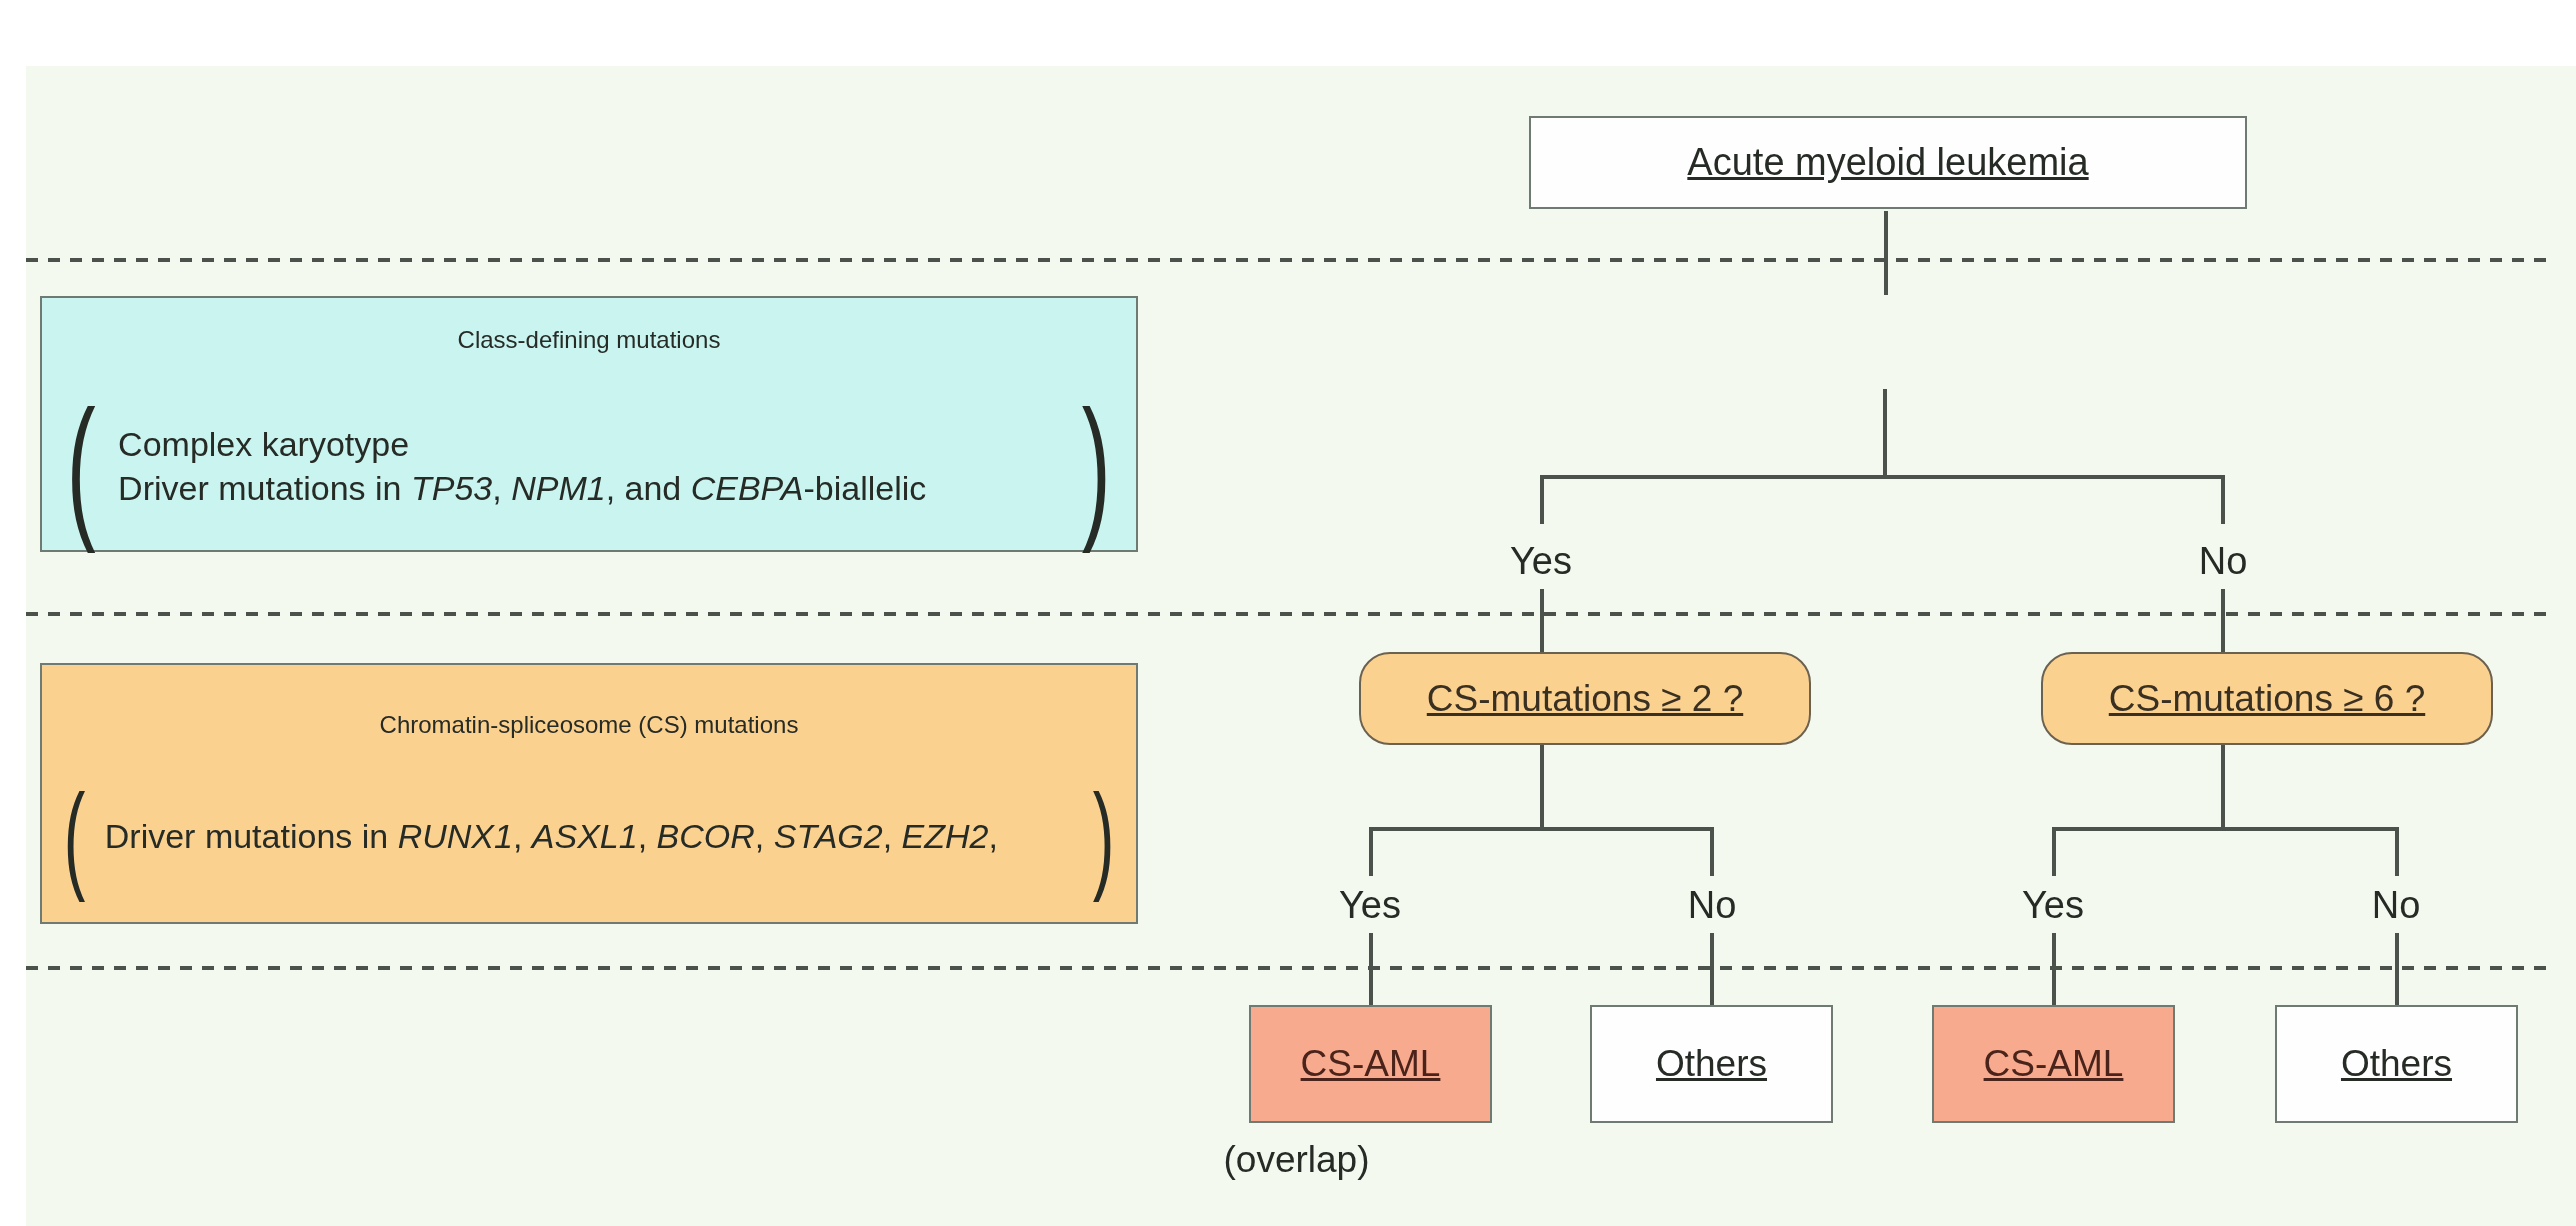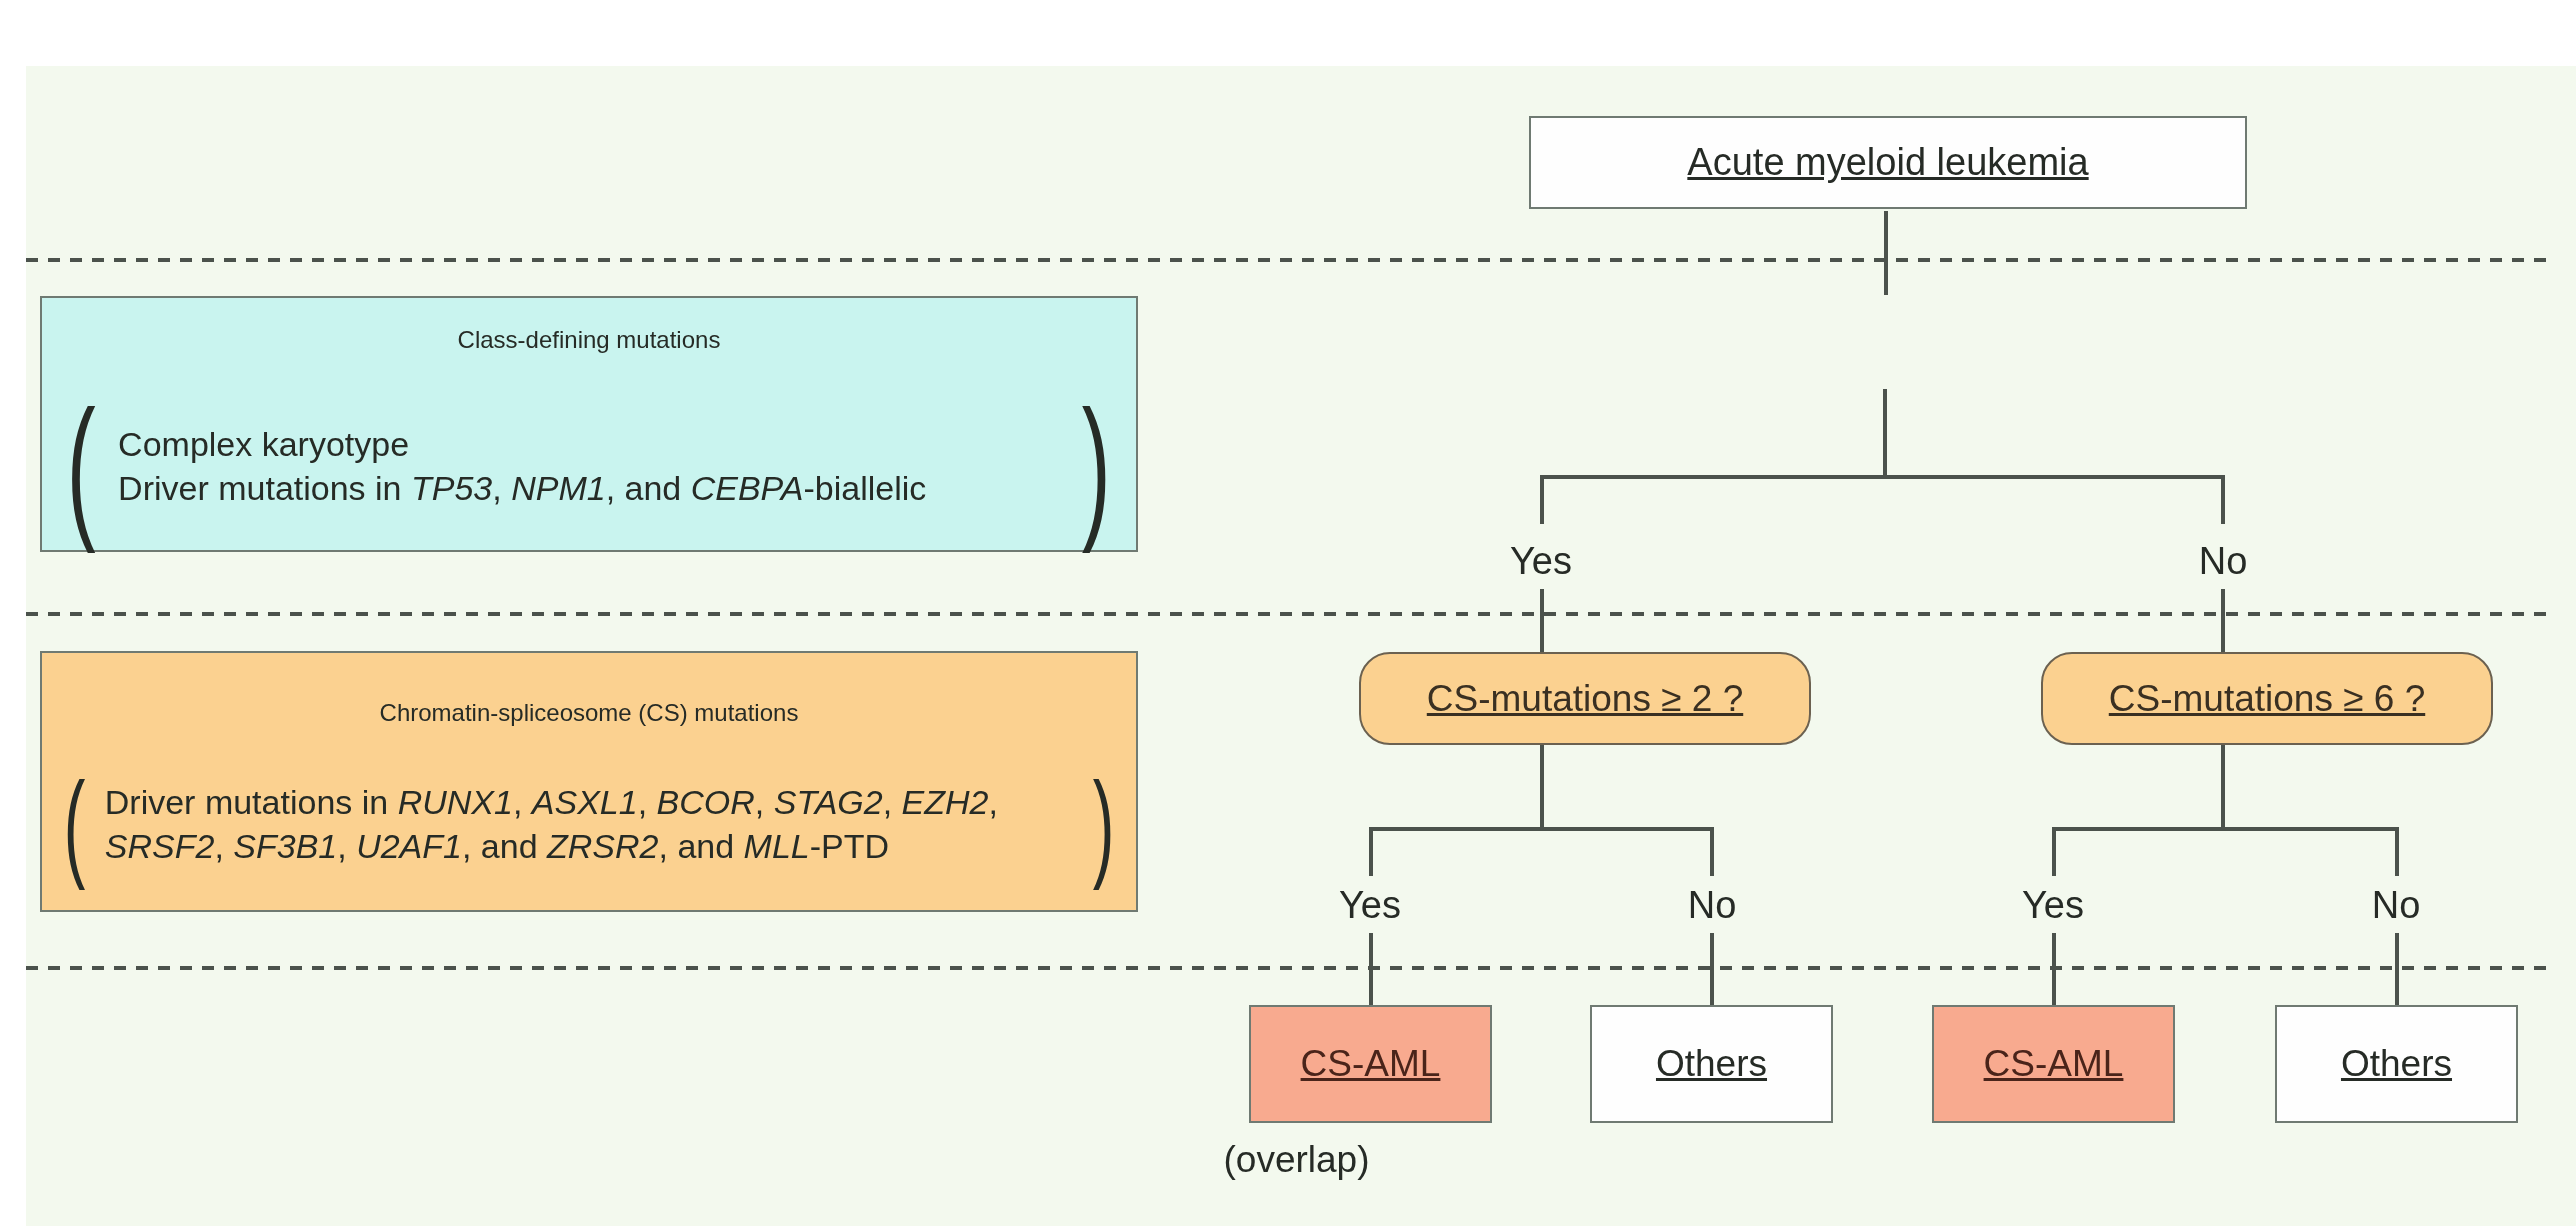--- a/index.html
+++ b/index.html
@@ -31,21 +31,21 @@
   .pill-orange{background:var(--orange-fill,#fbd190);border:2.9px solid var(--orange-border,#6b6150);border-radius:31px;color:#3a3022;margin-left:44px;}
   .salmon{background:var(--salmon-fill,#f8aa8f);border:2.9px solid var(--box-border,#6f7a72);color:var(--cs-aml-text,#4a241a);}
   .branch-label{
     position:absolute;width:162px;text-align:center;font-size:38px;line-height:44px;
   }
   .note{
     position:absolute;text-align:center;font-size:37px;
   }
   .panel{position:absolute;border:2.9px solid var(--box-border,#6f7a72);box-sizing:border-box;}
   .panel-cyan{background:var(--cyan-fill,#c9f4ef);}
-  .panel-orange{background:var(--orange-fill,#fbd190);}
+  .panel-orange{background:var(--orange-fill,#fbd190);margin-top:12px;}
   .panel-title{position:absolute;left:0;right:0;text-align:center;font-size:24px;}
   .panel-body{
     position:absolute;left:13.2px;right:13.2px;
     display:flex;align-items:center;justify-content:space-between;
   }
   .paren{line-height:.92;font-weight:400;transform:scaleX(.55);flex:0 0 auto;}
   .paren-lg{font-size:158px;}
   .paren-md{font-size:118px;}
   .lines{flex:1 1 auto;padding-left:10.3px;}
   .tline{font-size:34px;line-height:44px;white-space:nowrap;}
@@ -127,19 +127,18 @@
       <span class="paren paren-lg">)</span>
     </div>
   </div>
 
   <div class="panel panel-orange" style="left:40px;top:651px;width:1098px;height:261px;">
     <div class="panel-title" style="top:46px;">Chromatin-spliceosome (CS) mutations</div>
     <div class="panel-body" style="top:112px;height:118px;">
       <span class="paren paren-md">(</span>
       <div class="lines">
         <div class="tline">Driver mutations in <i>RUNX1</i>, <i>ASXL1</i>, <i>BCOR</i>, <i>STAG2</i>, <i>EZH2</i>,</div>
-        <div class="tline"><i>SRSF2</i>, <i>SF3B1</i>, <i>U2AF1</i>, and <i>ZRSR2</i>, and <i>MLL</i>-PTD</div>
       </div>
       <span class="paren paren-md">)</span>
     </div>
   </div>
 </div>
 
 
 </body></html>

